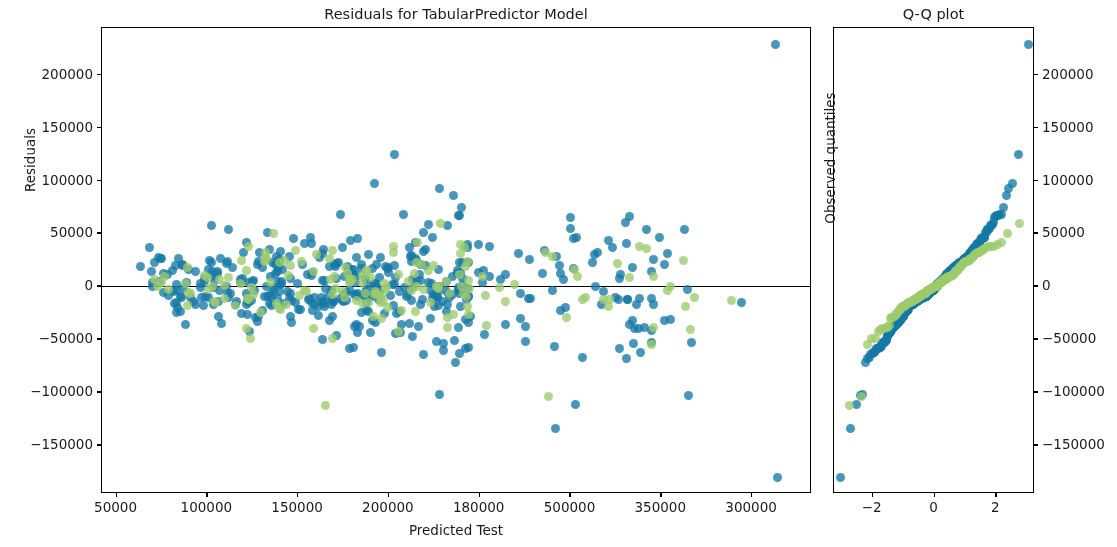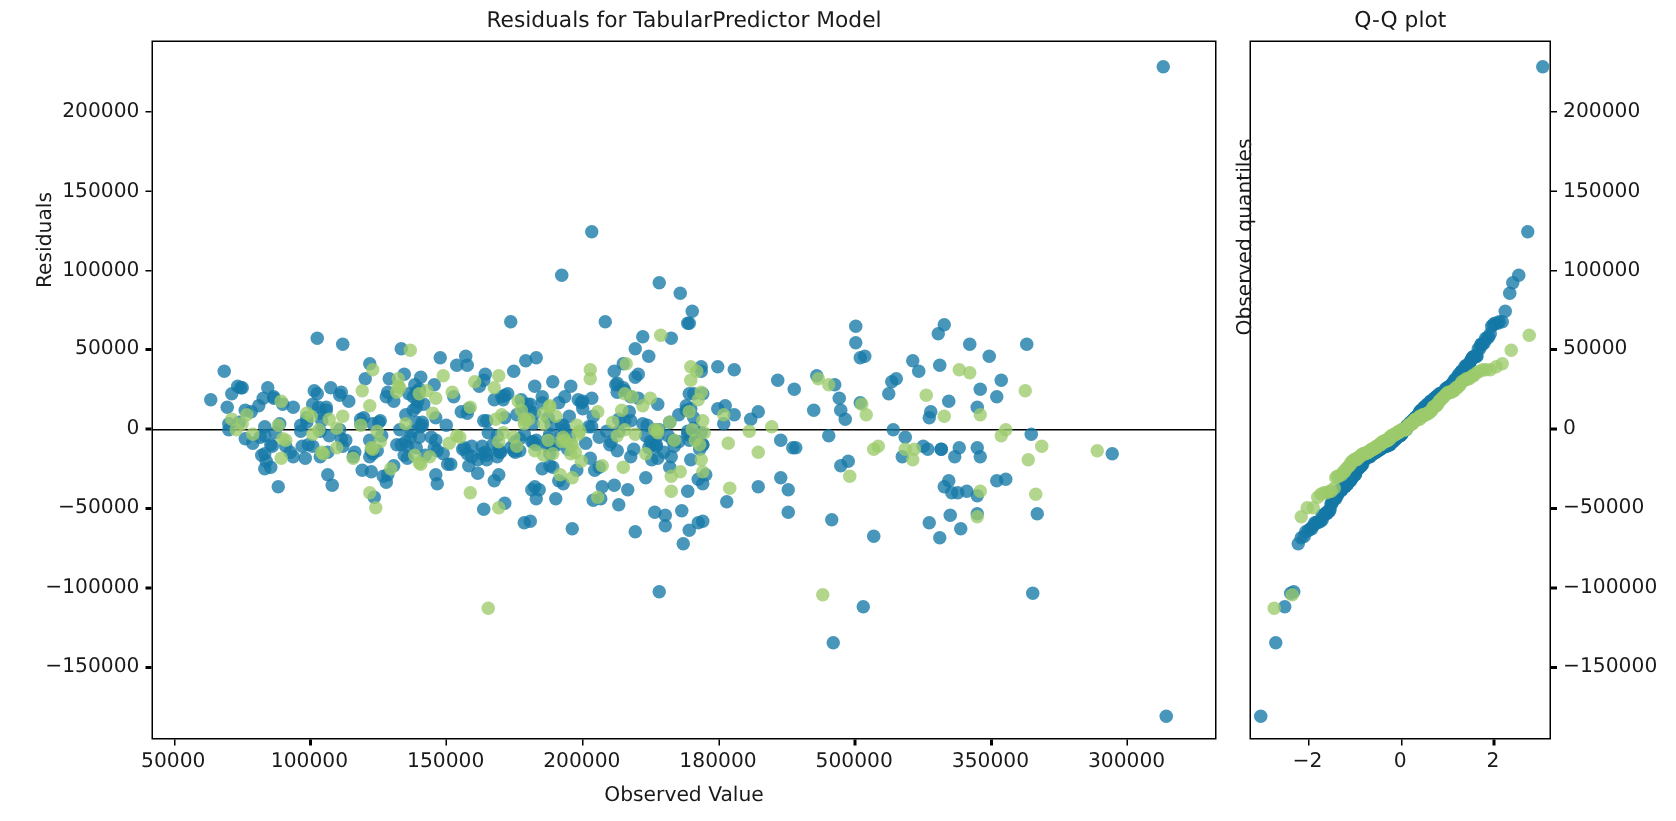--- a/index.html
+++ b/index.html
@@ -742,21 +742,21 @@
       <div class="tick-mark" style="left: 97px; top: 285.418px; width: 4px; height: 1.3px;"></div>
       <div class="tick-label" style="left: 93px; top: 285.418px; transform: translate(-100%, -50%);">0</div>
       <div class="tick-mark" style="left: 97px; top: 338.373px; width: 4px; height: 1.3px;"></div>
       <div class="tick-label" style="left: 93px; top: 338.373px; transform: translate(-100%, -50%);">−50000</div>
       <div class="tick-mark" style="left: 97px; top: 391.327px; width: 4px; height: 1.3px;"></div>
       <div class="tick-label" style="left: 93px; top: 391.327px; transform: translate(-100%, -50%);">−100000</div>
       <div class="tick-mark" style="left: 97px; top: 444.282px; width: 4px; height: 1.3px;"></div>
       <div class="tick-label" style="left: 93px; top: 444.282px; transform: translate(-100%, -50%);">−150000</div>
     </div>
 
-  <div class="axis-label" style="left:101px; top:522px; width:710px;">Observed Value</div>
+  <div class="axis-label" style="left:101px; top:522px; width:710px;">Predicted Test</div>
 
   <div class="axis-label vertical" style="left:22px; top:260px; width:200px;">Residuals</div>
 
 
   <div class="axes-title" style="left:833px; top:6px; width:201px;">Q-Q plot</div>
 
   <div class="axes-frame" id="ax-qq" style="left:833px; top:27px; width:201px; height:466px;">
     <div id="qq-points">
         <div class="pt" style="left: 1.71px; top: 444.55px; width: 9px; height: 9px; background: rgb(21, 120, 166); opacity: 0.78;"></div>
         <div class="pt" style="left: 12.43px; top: 395.84px; width: 9px; height: 9px; background: rgb(21, 120, 166); opacity: 0.78;"></div>

